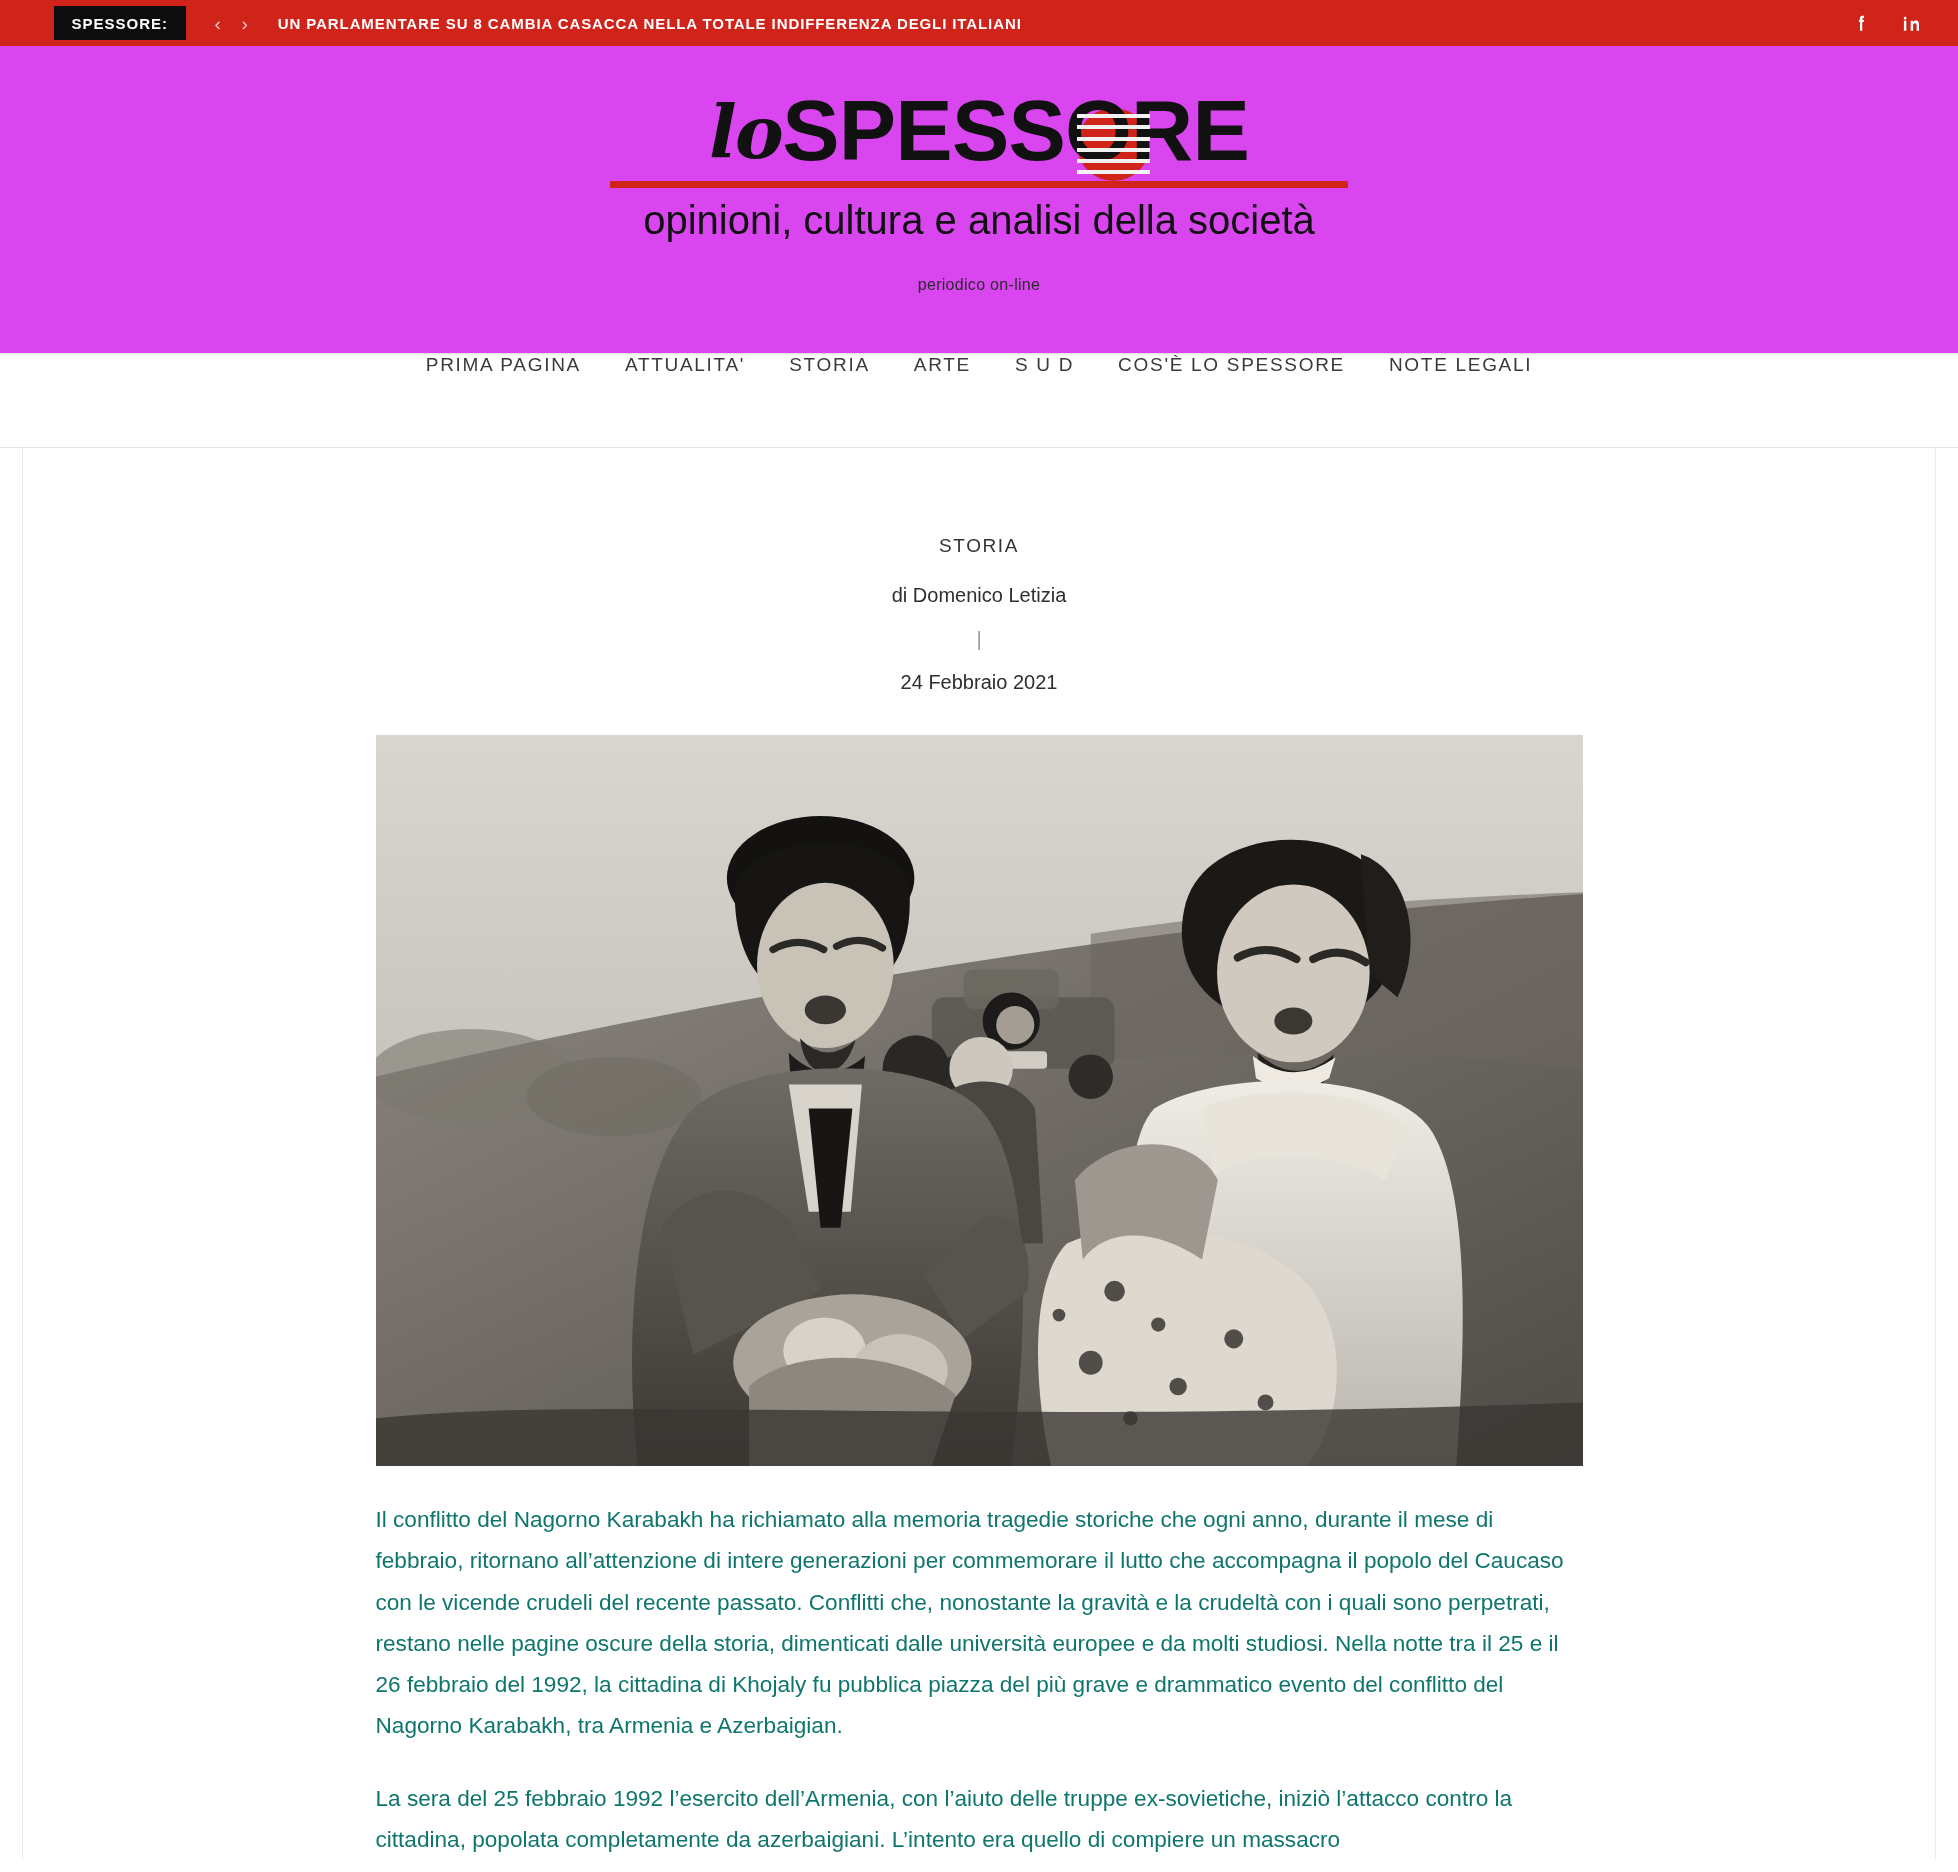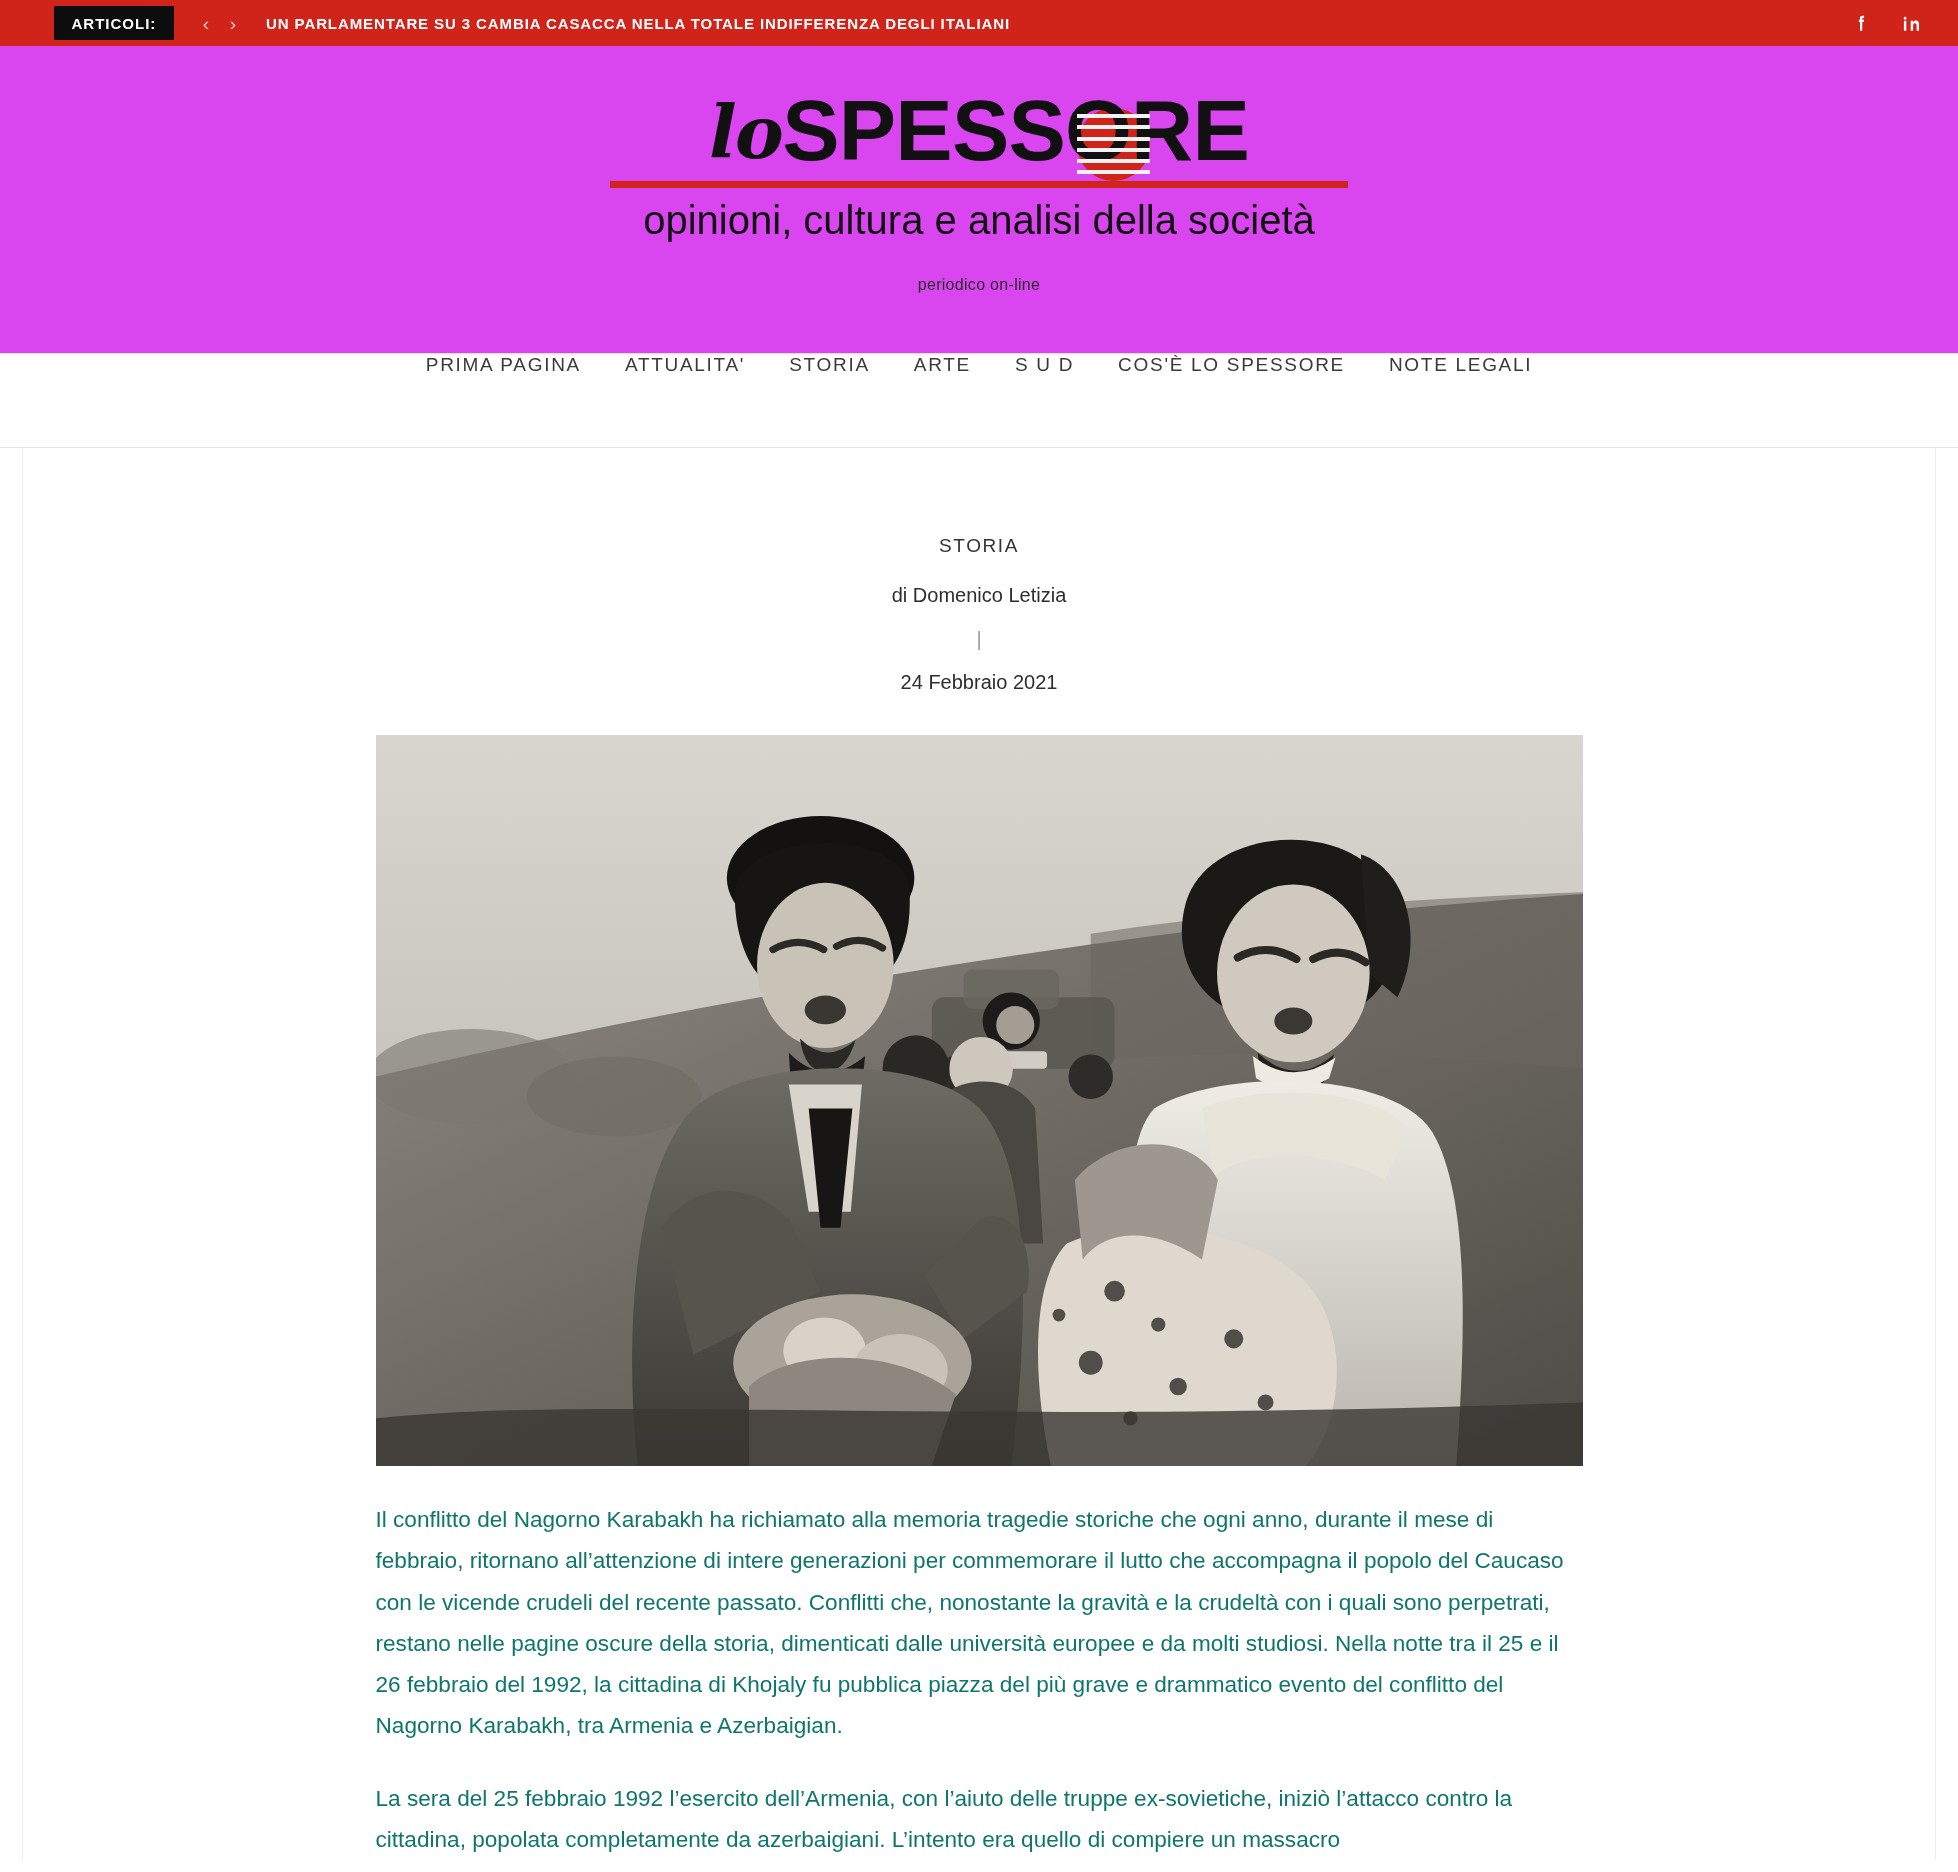--- a/index.html
+++ b/index.html
@@ -235,26 +235,26 @@
     font-size: 22.6px;
     line-height: 1.82;
     color: #0f766e;
     margin: 0 0 32px 0;
   }
 </style>
 </head>
 <body>
 
 <div class="ticker-bar">
-  <div class="ticker-label">ARTICOLI:</div>
+  <div class="ticker-label">SPESSORE:</div>
   <div class="ticker-arrows">
     <span class="ticker-arrow">‹</span>
     <span class="ticker-arrow">›</span>
   </div>
-  <div class="ticker-text">UN PARLAMENTARE SU 3 CAMBIA CASACCA NELLA TOTALE INDIFFERENZA DEGLI ITALIANI</div>
+  <div class="ticker-text">UN PARLAMENTARE SU 8 CAMBIA CASACCA NELLA TOTALE INDIFFERENZA DEGLI ITALIANI</div>
   <div class="ticker-social">
     <span>
       <svg class="soc-icon" viewBox="0 0 24 24" aria-hidden="true">
           <path d="M15.2 8.3h-2.1V6.9c0-.6.4-.8.7-.8h1.4V3.6h-2c-2.2 0-2.7 1.6-2.7 2.7v2H9.2v2.6h1.3V21h2.6v-10.1h1.8l.3-2.6z"></path>
         </svg>
     </span>
     <span>
       <svg class="soc-icon" viewBox="0 0 24 24" aria-hidden="true">
           <path d="M6.2 21H3.4V9.3h2.8V21zM4.8 8.1c-.9 0-1.6-.8-1.6-1.7s.7-1.7 1.6-1.7 1.6.8 1.6 1.7-.7 1.7-1.6 1.7zM21 21h-2.8v-5.7c0-1.4 0-3.1-1.9-3.1s-2.2 1.5-2.2 3v5.8h-2.8V9.3h2.7v1.6h.1c.4-.7 1.3-1.8 3-1.8 3.2 0 3.9 2.1 3.9 4.8V21z"></path>
         </svg>

